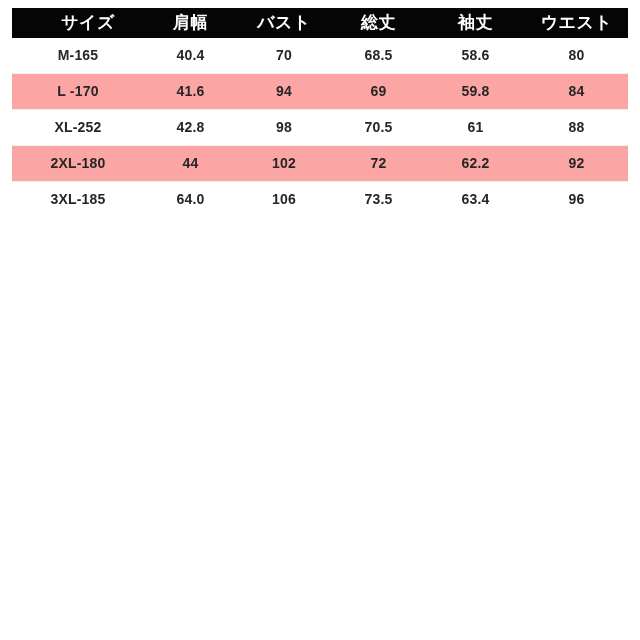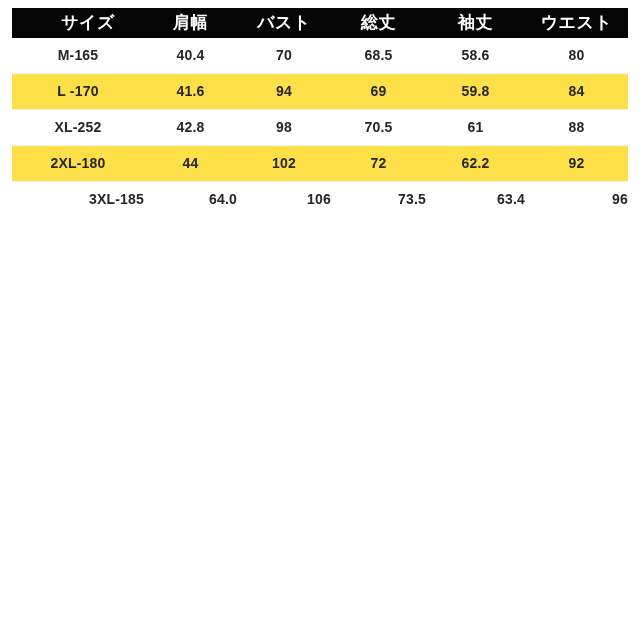--- a/index.html
+++ b/index.html
@@ -75,25 +75,24 @@
     line-height: 35px;
     letter-spacing: 0.2px;
     white-space: nowrap;
     border-bottom: 1px solid #f2f2f2;
   }
 
   tbody tr.row-odd td {
     background: #ffffff;
   }
   tbody tr.row-even td {
-    background: #fde047;
+    background: #fca5a5;
   }
   tbody tr:last-child td {
     border-bottom: none;
-    text-align: right;
   }
 </style>
 </head>
 <body>
 
 <div id="size-chart">
   <div class="table-wrap">
     <table class="size-table">
       <colgroup>
         <col class="c0">

